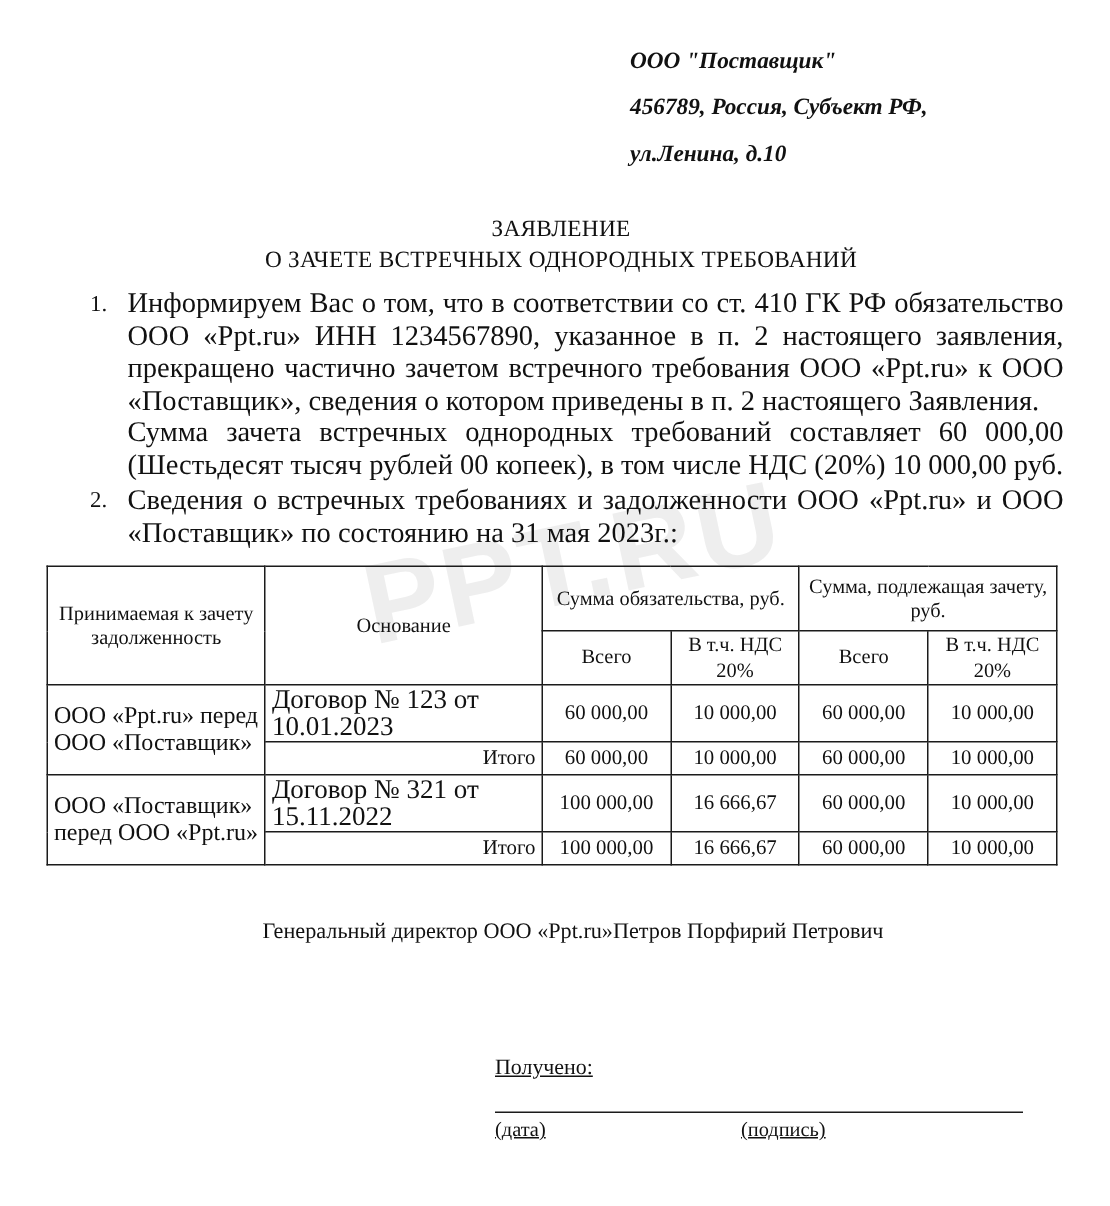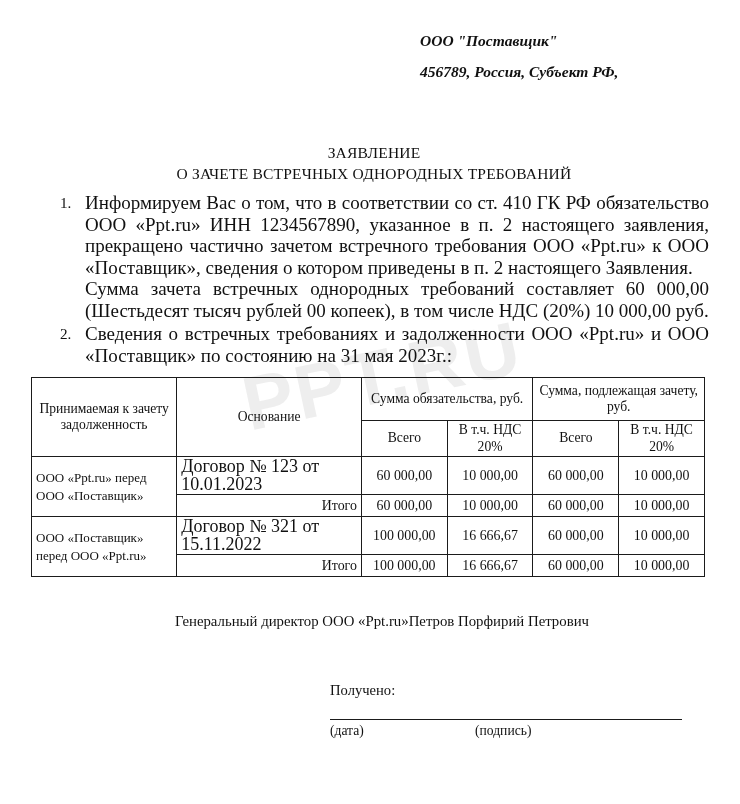--- a/index.html
+++ b/index.html
@@ -139,21 +139,21 @@
   .th-tall { height: 40px; }
   .th-short { height: 26px; }
 
   .c-party { width: 144px; text-align: left; line-height: 17px; padding-left: 5px; }
   .c-basis { width: 183px; text-align: left; line-height: 17px; padding-left: 5px; }
   .c-num   { width: 85px;  text-align: center; }
 
   td.party {
     text-align: left;
     line-height: 17.5px;
-    font-size: 13px;
+    font-size: 16px;
   }
   td.basis {
     text-align: left;
     line-height: 17.5px;
     font-size: 18px;
     font-family: Liberation Serif, serif;
   }
   td.amount {
     text-align: center;
     font-size: 13.9px;
@@ -181,52 +181,54 @@
     display: flex;
     justify-content: center;
     align-items: baseline;
     font-size: 14.8px;
   }
 
   
   .receipt {
     position: absolute;
     left: 330px;
-    top: 680px;
+    top: 702px;
     width: 352px;
+    text-decoration: underline;
   }
   .receipt-label {
     font-size: 14.6px;
     line-height: 20px;
   }
   .receipt-line {
     margin-top: 19px;
     border-top: 1px solid #1b1b1b;
     width: 352px;
   }
   .receipt-captions {
     margin-top: 3px;
     display: flex;
     font-size: 13.6px;
   }
-  .cap-date { width: 145px; text-align: left; }
+  .cap-date { width: 164px; text-align: left; }
   .cap-sign { text-align: left; }
 </style>
 </head>
 <body>
 
 <div class="page">
 
   <div class="watermark">PPT.RU</div>
 
   <div class="content">
 
     <div class="letterhead">
       <div>ООО "Поставщик"</div>
       <div>456789, Россия, Субъект РФ,</div>
+      <div>ул.Ленина, д.10</div>
     </div>
 
     <div class="title-block">
       <div class="title-main">ЗАЯВЛЕНИЕ</div>
       <div class="title-sub">О ЗАЧЕТЕ ВСТРЕЧНЫХ ОДНОРОДНЫХ ТРЕБОВАНИЙ</div>
     </div>
 
     <div class="body-block">
 
       <div class="num-item">

